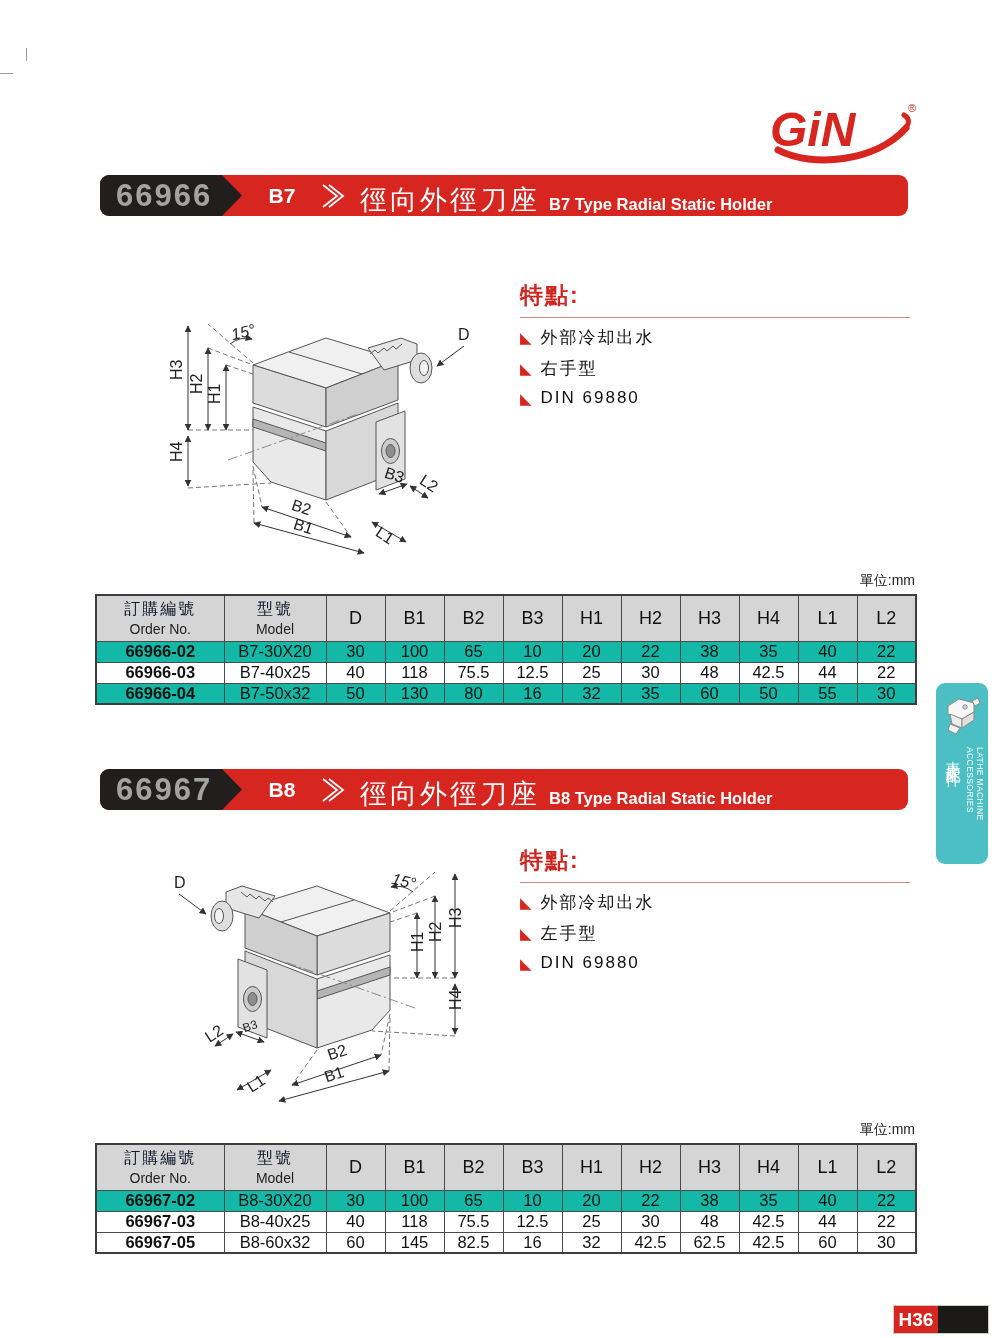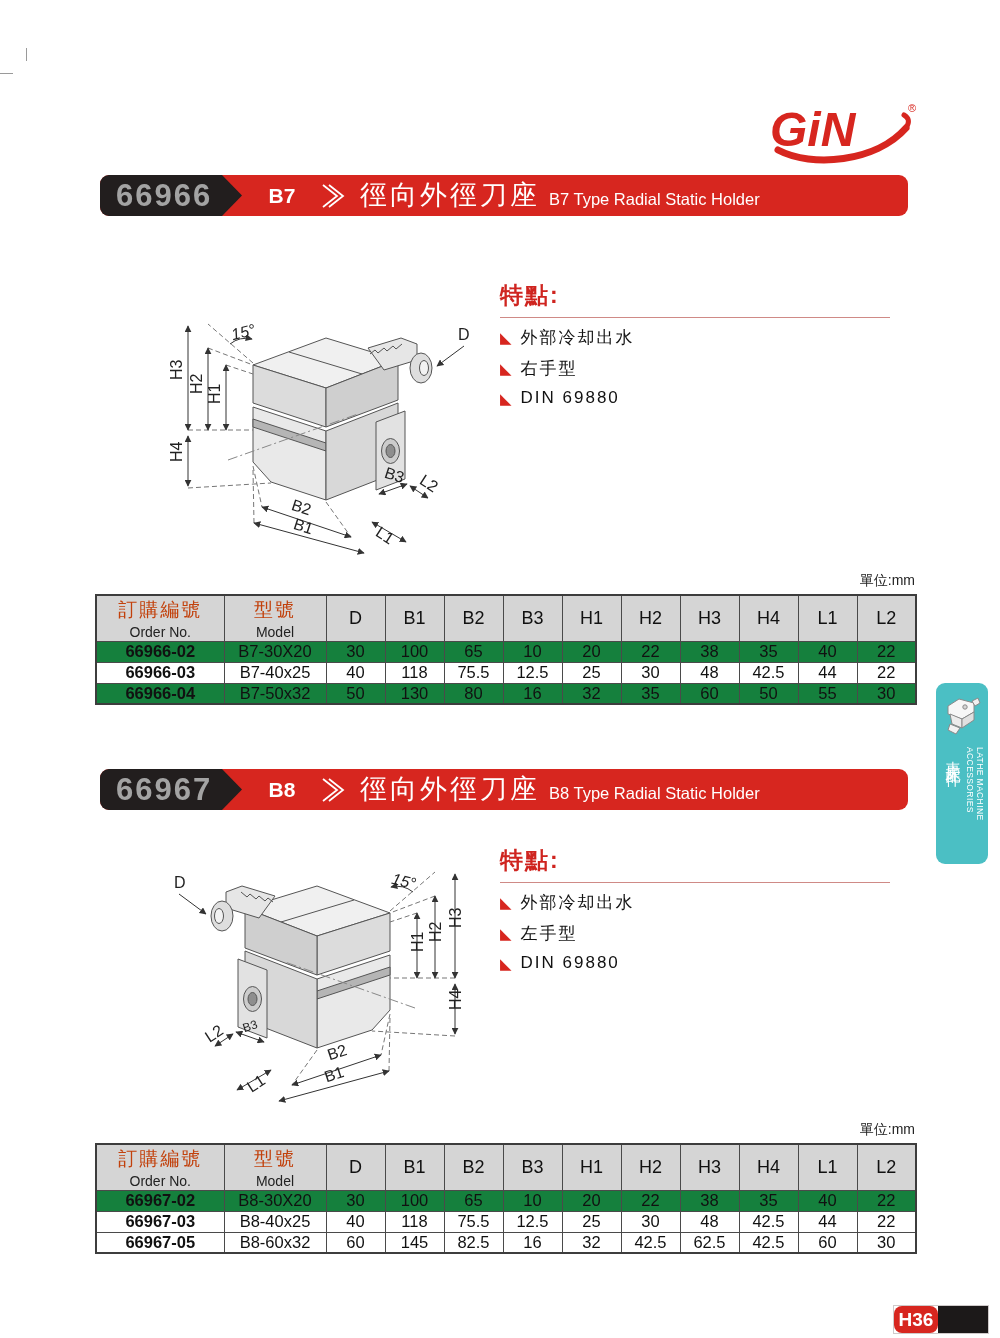--- a/index.html
+++ b/index.html
@@ -17,66 +17,66 @@
   .banner { position:absolute; left:100px; width:808px; height:41px; background:#d7261f;
             border-radius:9px; overflow:hidden; }
   .banner-black { position:absolute; left:0; top:0; bottom:0; width:142px; background:#221e1e;
                   clip-path:polygon(0 0,122px 0,142px 50%,122px 100%,0 100%);
                   display:flex; align-items:center; justify-content:flex-start; padding-left:16px; }
   .banner-num { color:#a3a3a3; font-size:31px; font-weight:bold; letter-spacing:2px; }
   .banner-type { position:absolute; left:146px; top:0; bottom:0; width:72px; display:flex;
                  align-items:center; justify-content:center; color:#fff; font-size:21px; font-weight:bold; }
   .banner-chev { position:absolute; left:220px; top:8px; }
   .banner-titles { position:absolute; left:260px; top:0; bottom:0; right:10px;
-                   display:flex; align-items:flex-end; padding-bottom:5px; white-space:nowrap; }
+                   display:flex; align-items:flex-end; white-space:nowrap; }
   .banner-title-zh { color:#fff; font-size:27px; font-weight:500; letter-spacing:3px; line-height:1.1; }
-  .banner-title-en { color:#fff; font-size:16.5px; font-weight:normal; margin-left:9px; padding-bottom:2px; }
-
-  
-  .features { position:absolute; left:500px; width:390px; }
+  .banner-title-en { color:#fff; font-size:16.5px; font-weight:bold; margin-left:9px; padding-bottom:2px; }
+
+  
+  .features { position:absolute; left:520px; width:390px; }
   .features-title { color:#cf241f; font-size:23px; font-weight:bold; letter-spacing:2px; }
   .features-rule { margin-top:6px; height:1px; background:#cf8a86; }
   .feature-line { display:flex; align-items:center; margin-top:8px; }
   .feature-tri { color:#d7261f; font-size:15px; margin-right:9px; line-height:1; }
   .feature-text { font-size:17px; letter-spacing:2px; color:#111; }
 
   
   .unit-label { position:absolute; left:95px; width:820px; text-align:right; font-size:14px; color:#222; }
 
   
   .spec-table { position:absolute; left:95px; width:820px; border-collapse:collapse;
                 table-layout:fixed; border:2px solid #3d3d3d; }
   .spec-table th, .spec-table td { border:1px solid #4a4a4a; text-align:center; vertical-align:middle; }
   .spec-table th { background:#d5d5d5; height:46px; font-weight:normal; }
-  .th-zh { font-size:19px; letter-spacing:2px; color:#c2410c; }
+  .th-zh { font-size:16px; letter-spacing:2px; color:#0f172a; }
   .th-en { font-size:14px; color:#222; margin-top:1px; }
   .th-dim { font-size:18px; font-weight:bold; color:#111; }
   .spec-table td { height:21px; font-size:16.5px; color:#111; background:#fff; }
-  .spec-table tr.alt td { background:#15803d; }
+  .spec-table tr.alt td { background:#14b8a6; }
   td.c-order { font-weight:bold; }
 
   
   .drawing { position:absolute; }
   .dim-label { font-size:16px; fill:#222; }
   .dim-label-sm { font-size:12px; fill:#222; }
 
   
   .side-tab { position:absolute; left:936px; top:635px; width:52px; height:181px;
               background:#4bbfc4; border-radius:9px; }
   .tab-icon { position:absolute; left:6px; top:7px; }
   .tab-zh { position:absolute; left:7px; top:66px; writing-mode:vertical-rl; color:#fff;
             font-size:15px; letter-spacing:4px; font-weight:500; }
   .tab-en { position:absolute; left:29px; top:64px; writing-mode:vertical-rl; color:#fff;
             font-size:8.5px; letter-spacing:.4px; height:112px; }
 
   
   .pageno { position:absolute; left:893px; top:1257px; width:96px; height:29px; display:flex;
             border:1px solid #cfcaca; }
   .pageno-red { width:44px; background:#d7261f; color:#fff; font-size:19px; font-weight:bold;
-                display:flex; align-items:center; justify-content:center;border-radius:8px; }
+                display:flex; align-items:center; justify-content:center; }
   .pageno-black { flex:1; background:#1c1919; }
 </style>
 </head>
 <body>
 
 <div class="page">
 
   <div class="crop" style="left:26px;top:0;width:1px;height:13px;"></div>
   <div class="crop" style="left:0;top:25px;width:13px;height:1px;"></div>
   <div class="crop" style="left:0;top:1308px;width:13px;height:1px;"></div>

